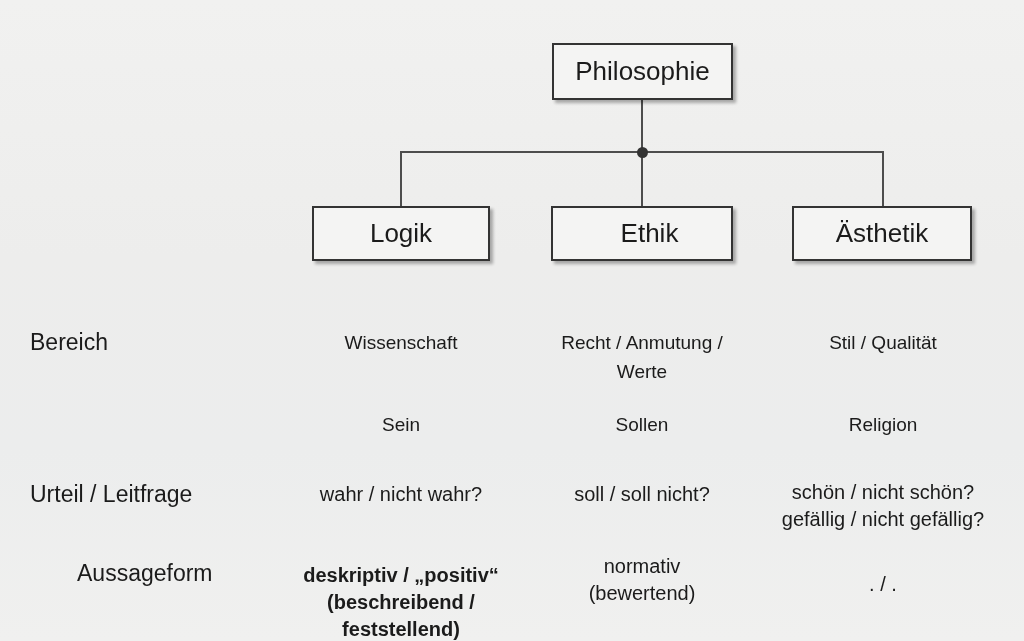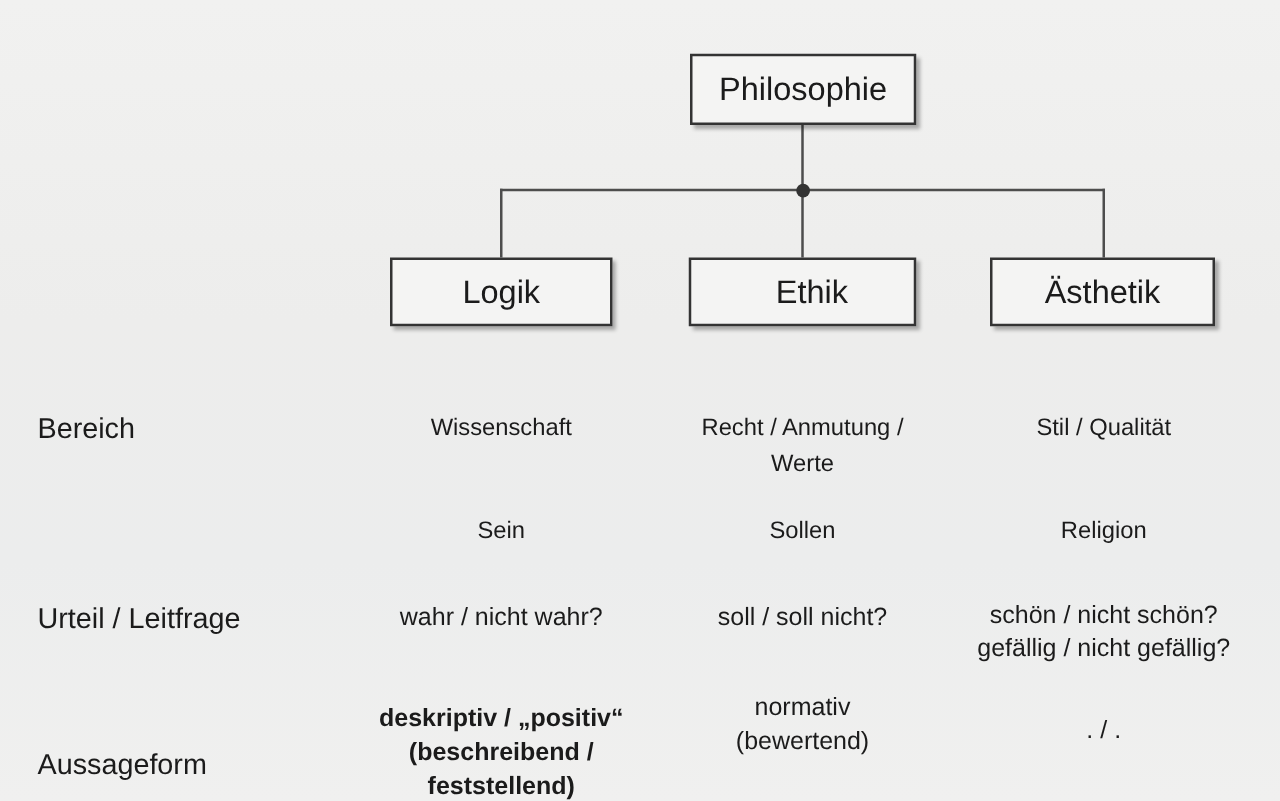--- a/index.html
+++ b/index.html
@@ -43,21 +43,21 @@
   }
 
   .row-label {
     position: absolute;
     left: 30px;
     font-size: 23px;
     white-space: nowrap;
   }
   .label-bereich     { top: 329px; }
   .label-urteil      { top: 481px; }
-  .label-aussageform { top: 598px; }
+  .label-aussageform { top: 560px; margin-left: 47px; }
 
   .cell {
     position: absolute;
     width: 270px;
     text-align: center;
     white-space: pre-line;
   }
   .cell.col-1 { left: 266px; }
   .cell.col-2 { left: 507px; }
   .cell.col-3 { left: 748px; }

